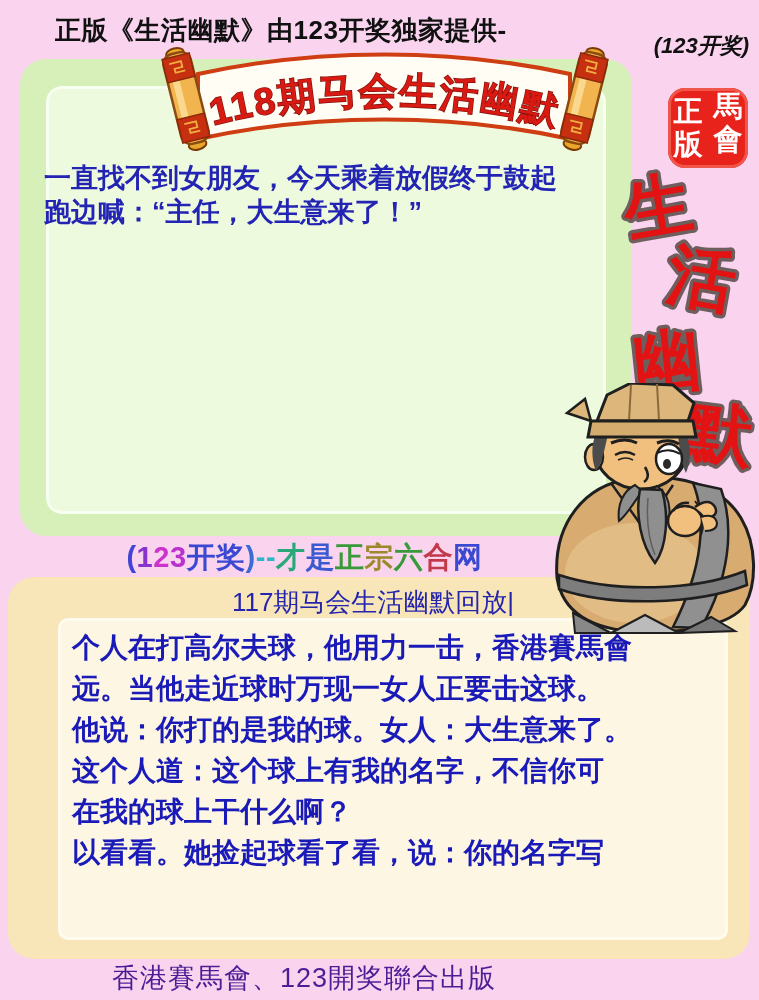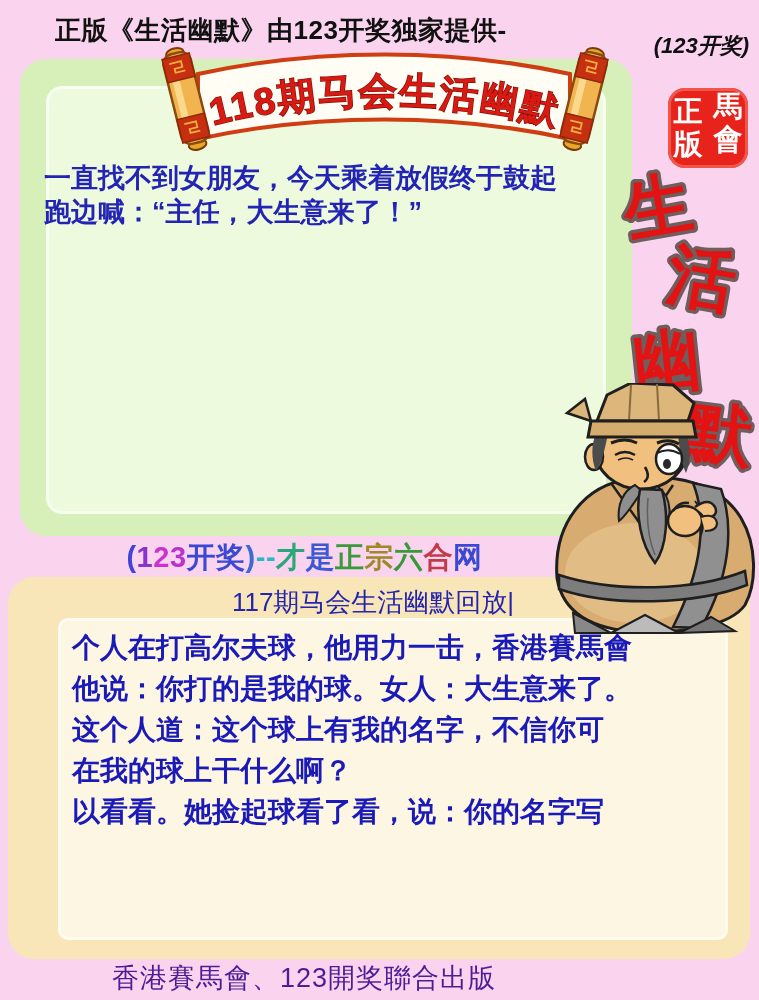--- a/index.html
+++ b/index.html
@@ -104,20 +104,21 @@
 
 <div class="abs promo"><span style="color: rgb(67, 67, 214);">(</span><span style="color: rgb(136, 51, 204);">1</span><span style="color: rgb(204, 51, 204);">2</span><span style="color: rgb(184, 51, 204);">3</span><span style="color: rgb(59, 73, 210);">开</span><span style="color: rgb(59, 73, 210);">奖</span><span style="color: rgb(59, 106, 210);">)</span><span style="color: rgb(42, 184, 200);">-</span><span style="color: rgb(42, 184, 200);">-</span><span style="color: rgb(42, 168, 122);">才</span><span style="color: rgb(59, 90, 210);">是</span><span style="color: rgb(58, 154, 58);">正</span><span style="color: rgb(154, 138, 42);">宗</span><span style="color: rgb(58, 154, 58);">六</span><span style="color: rgb(194, 58, 74);">合</span><span style="color: rgb(59, 73, 210);">网</span></div>
 
 <div class="abs box2">
   <div class="box2-inner"></div>
 </div>
 <div class="abs replay-title">117期马会生活幽默回放|</div>
 
 <div class="abs joke2">
   <div>个人在打高尔夫球，他用力一击，香港賽馬會</div>
+  <div>远。当他走近球时万现一女人正要击这球。</div>
   <div>他说：你打的是我的球。女人：大生意来了。</div>
   <div>这个人道：这个球上有我的名字，不信你可</div>
   <div>在我的球上干什么啊？</div>
   <div>以看看。她捡起球看了看，说：你的名字写</div>
 </div>
 
 <svg class="abs mascot" viewBox="0 0 214 252">
 
   <path d="M 12,195 C 8,140 40,102 85,96 C 130,90 175,100 196,135 C 212,162 212,200 200,222 C 185,243 140,250 95,249 C 50,247 18,232 12,195 Z" fill="#d8ab70" stroke="#1f1f1f" stroke-width="3"></path>
   <ellipse cx="90" cy="190" rx="70" ry="50" fill="#e6c490" opacity="0.65"></ellipse>

